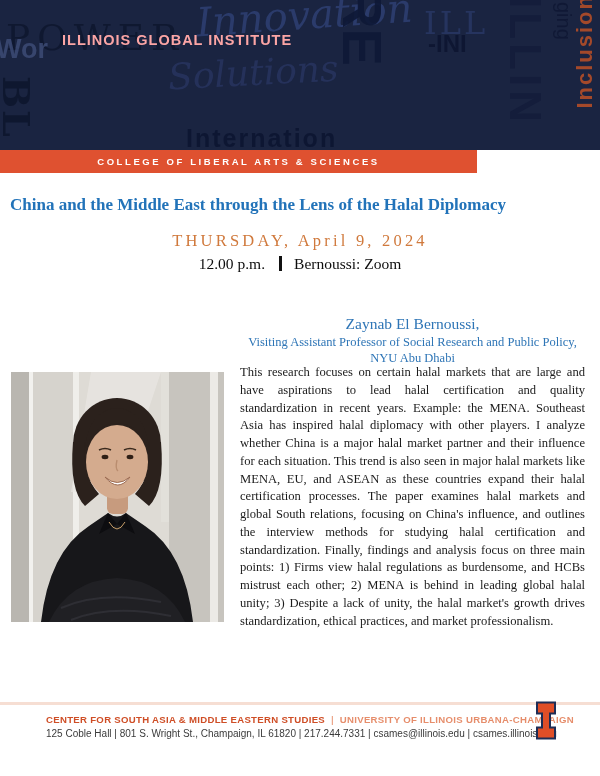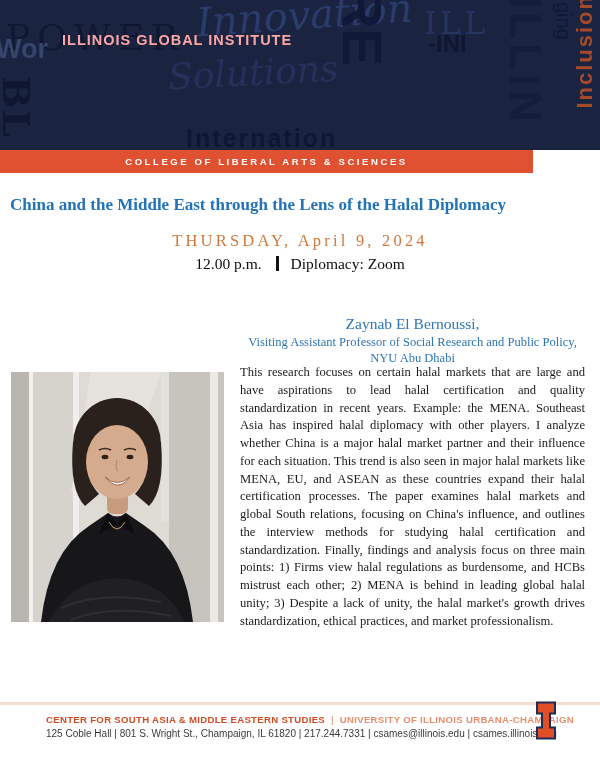--- a/index.html
+++ b/index.html
@@ -22,21 +22,21 @@
   .bw-inclusion{left:572px;top:-6px;font-family:"Liberation Sans",sans-serif;font-weight:bold;font-size:22px;
       writing-mode:vertical-rl;transform:rotate(180deg);color:#b44e28;opacity:.9;letter-spacing:2px;}
   .bw-internation{left:186px;top:124px;font-family:"Liberation Sans",sans-serif;font-weight:bold;font-size:25px;color:#0b1430;opacity:.85;letter-spacing:2px;}
 
   .institute{position:absolute;left:62px;top:32px;font-family:"Liberation Sans",sans-serif;
       font-weight:bold;font-size:14.5px;letter-spacing:1px;color:#fca5a5;}
   .center-name{position:absolute;left:62px;top:50px;font-family:"Liberation Sans",sans-serif;
       font-weight:bold;color:#ffffff;font-size:33px;line-height:35px;letter-spacing:.3px;}
 
   
-  .college-bar{position:absolute;top:150px;left:0;width:533px;height:23px;background:#df5130;
+  .college-bar{position:absolute;top:150px;left:0;width:477px;height:23px;background:#df5130;
       display:flex;align-items:center;justify-content:center;}
   .college-bar span{font-family:"Liberation Sans",sans-serif;font-weight:bold;font-size:9.5px;
       letter-spacing:2.6px;color:#ffffff;}
 
   
   .talk-title{position:absolute;top:195px;left:0;width:516px;text-align:center;
       font-weight:bold;font-size:17px;color:#2273b9;white-space:nowrap;}
   .talk-date{position:absolute;top:231px;left:0;width:600px;text-align:center;
       font-size:16.5px;letter-spacing:3.2px;color:#d0793c;}
   .talk-meta{position:absolute;top:255px;left:0;width:600px;text-align:center;
@@ -85,21 +85,21 @@
     <div class="institute">ILLINOIS GLOBAL INSTITUTE</div>
   </div>
 
   <div class="college-bar">
     <span>COLLEGE OF LIBERAL ARTS &amp; SCIENCES</span>
   </div>
 
   <div class="talk-title">China and the Middle East through the Lens of the Halal Diplomacy</div>
   <div class="talk-date">THURSDAY, April 9, 2024</div>
   <div class="talk-meta">
-    <span>12.00 p.m.</span><span class="sep-bar"></span><span>Diplomacy: Zoom</span>
+    <span>12.00 p.m.</span><span class="sep-bar"></span><span>Bernoussi: Zoom</span>
   </div>
 
   <div class="speaker-block">
     <div class="speaker-name">Zaynab El Bernoussi,</div>
     <div class="speaker-title">Visiting  Assistant Professor of Social Research and Public Policy, NYU Abu Dhabi</div>
   </div>
 
   <div class="abstract">This research focuses on certain halal markets that are large and have aspirations to lead halal certification and quality standardization in recent years. Example: the MENA. Southeast Asia has inspired halal diplomacy with other players. I analyze whether China is a major halal market partner and their influence for each situation. This trend is also seen in major halal markets like MENA, EU, and ASEAN as these countries expand their halal certification processes. The paper examines halal markets and global South relations, focusing on China's influence, and outlines the interview methods for studying halal certification and standardization. Finally, findings and analysis focus on three main points: 1) Firms view halal regulations as burdensome, and HCBs mistrust each other; 2) MENA is behind in leading global halal unity; 3) Despite a lack of unity, the halal market's growth drives standardization, ethical practices, and market professionalism.</div>
 
   <svg class="photo" viewBox="0 0 213 250" role="img">

